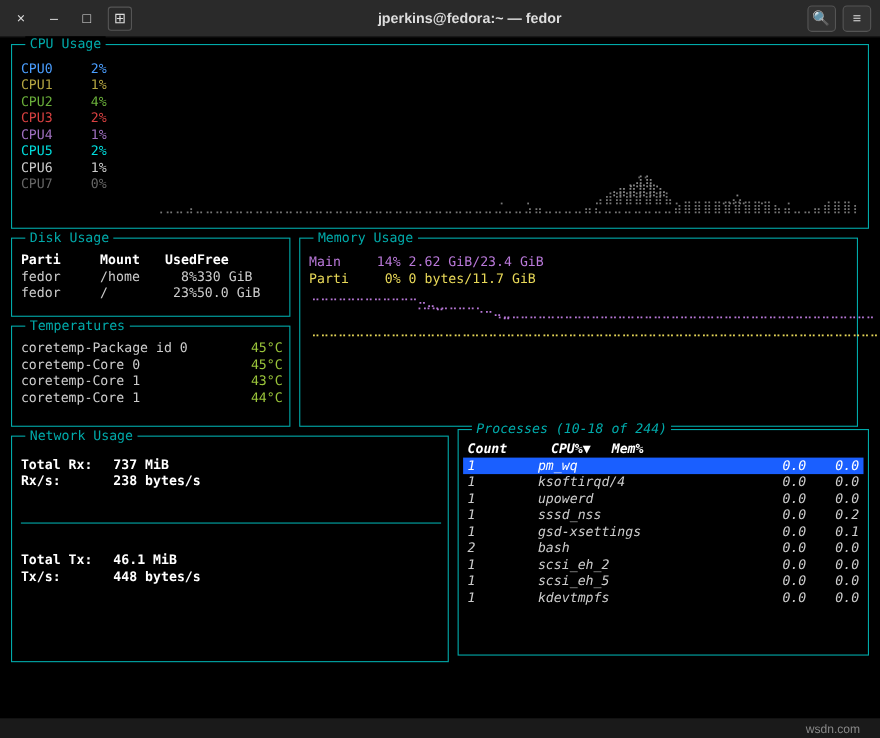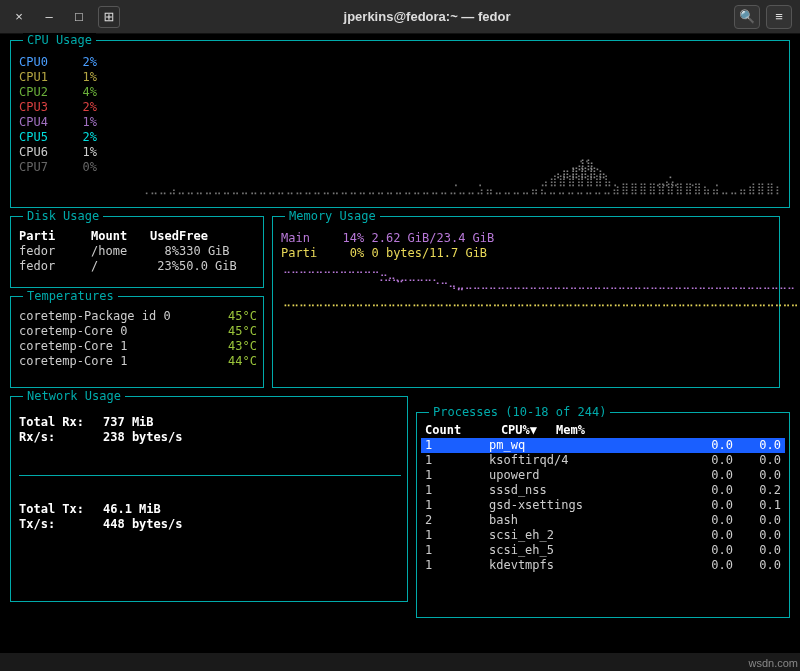--- a/index.html
+++ b/index.html
@@ -97,27 +97,27 @@
   .purple { color: #b878d8; } .yellow { color: #e8d858; }
   .mem-graph {
     position: absolute; left: 10px; right: 10px; top: 56px; bottom: 6px;
     white-space: pre; font-size: 11px; line-height: 8px; letter-spacing: 0;
   }
   .net-panel { top: 362px; left: 10px; width: 398px; height: 206px; }
   .net-block { margin-top: 14px; }
   .net-row { display: flex; }
   .net-label { width: 84px; font-weight: bold; color: #fff;}
   .net-divider { border-bottom: 1px solid #0aa; margin: 30px 0 10px 0; }
-  .proc-panel { top: 378px; left: 416px; right: 10px; height: 206px; padding:4px 4px;}
+  .proc-panel { top: 356px; left: 416px; right: 10px; height: 206px; padding:4px 4px;font-style:italic;}
   .proc-header { display: flex; font-weight: bold; color: #fff; margin-top: 6px; padding:0 4px;}
   .proc-row { display: flex; padding: 0 4px;}
   .pcol-count { width: 64px; } .pcol-cmd { flex: 1; } .pcol-cpu { width: 48px; text-align: right;} .pcol-mem { width: 48px; text-align: right;}
   .proc-row.selected { background: #1a5fff; color: #fff; }
   .watermark {
-    position: fixed; bottom: 2px; right: 2px;
+    position: fixed; bottom: 2px; right: 18px;
     color: #888; font-family: sans-serif; font-size: 11px;
   }
 </style>
 </head>
 <body>
 
 <div class="titlebar">
   <div class="tb-left">
     <div class="tb-btn">×</div>
     <div class="tb-btn">–</div>

